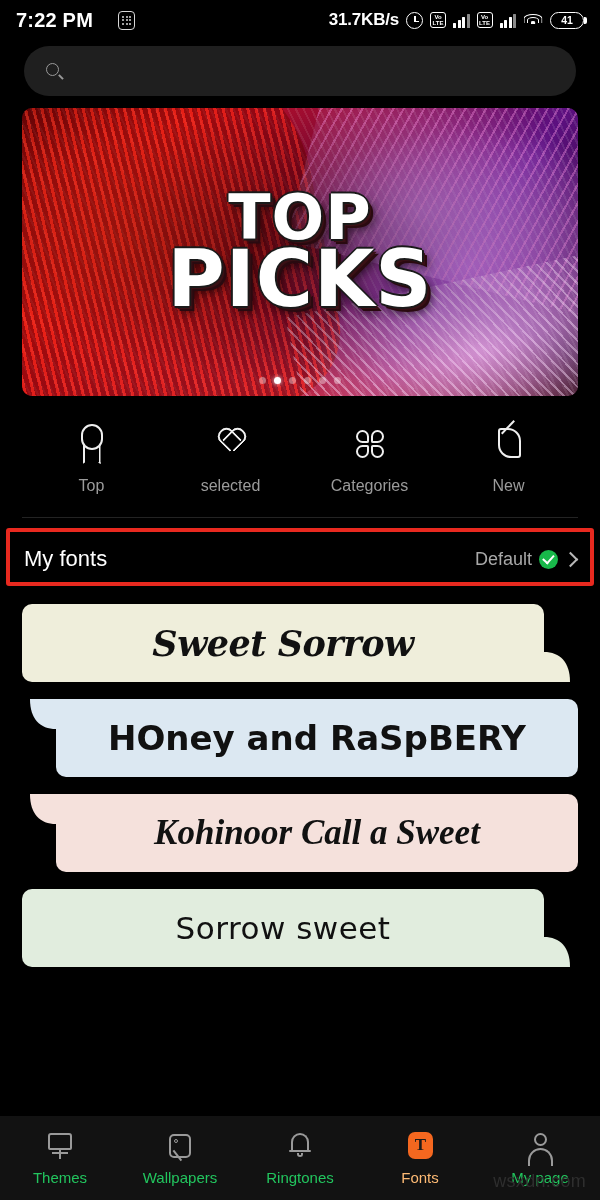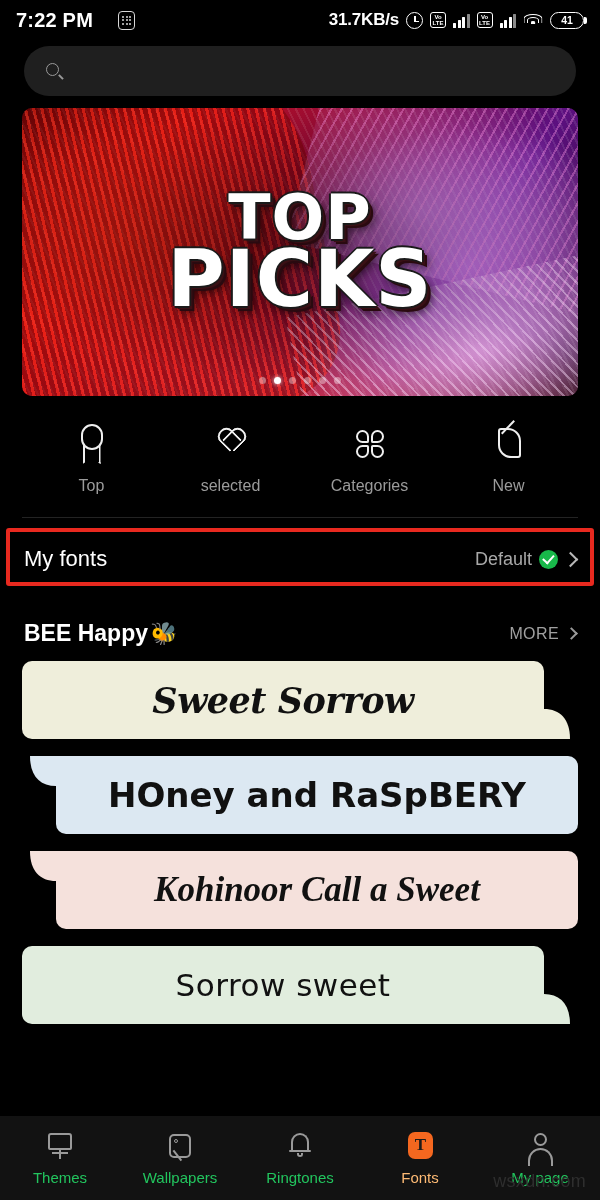--- a/index.html
+++ b/index.html
@@ -380,30 +380,20 @@
     <div class="myfonts">
       <span class="title">My fonts</span>
       <span class="right">
         <span class="val">Default</span>
         <span class="okbadge"></span>
         <span class="chev"></span>
       </span>
     </div>
   </div>
 
-  <div class="sect-hd">
-    <span class="st">
-      <span>BEE Happy</span>
-      <span class="bee">🐝</span>
-    </span>
-    <span class="more">
-      <span>MORE</span>
-      <span class="chev sm"></span>
-    </span>
-  </div>
 
   <div class="cards">
     <div class="card right" style="background:#efeedb">
       <span class="tail" style="background:#efeedb"></span>
       <span class="txt f-sorrow">Sweet Sorrow</span>
     </div>
     <div class="card left" style="background:#dce8f2">
       <span class="tail" style="background:#dce8f2"></span>
       <span class="txt f-honey">HOney and RaSpBERY</span>
     </div>

